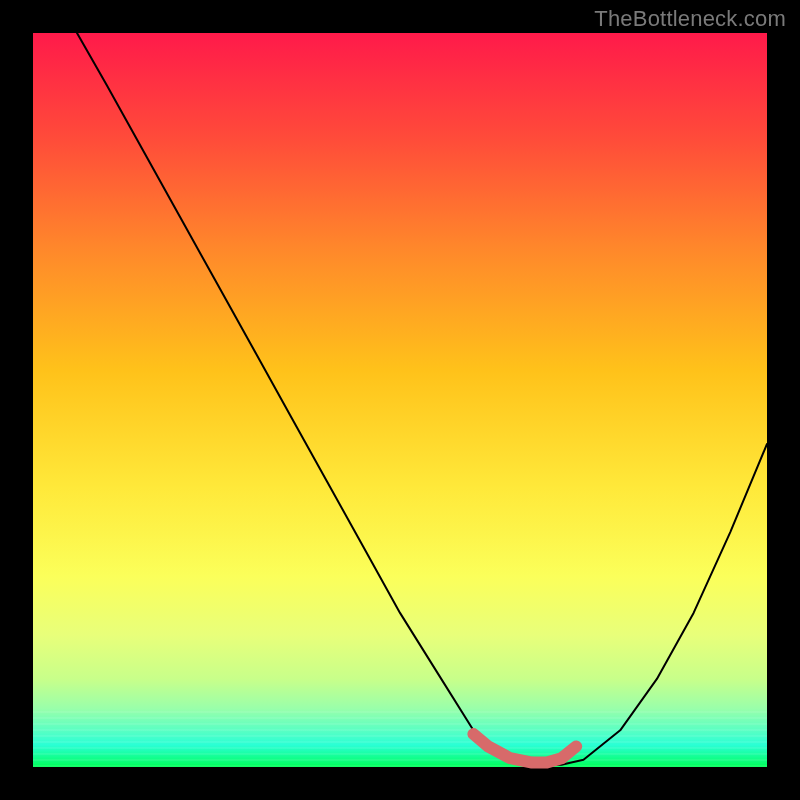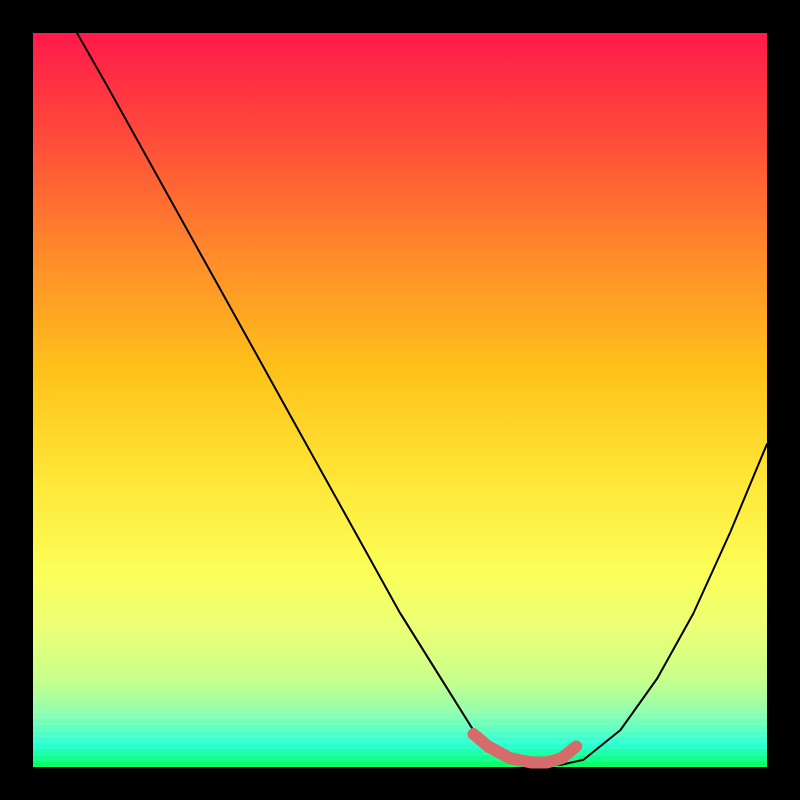--- a/index.html
+++ b/index.html
@@ -76,13 +76,14 @@
 <div class="frame">
   <div class="plot">
     <div class="stripes"></div>
   </div>
 
   <svg class="curve" viewBox="0 0 734 734" preserveAspectRatio="none">
     <path id="main-curve" fill="none" stroke="#000000" stroke-width="2" stroke-linecap="round" stroke-linejoin="round" d="M44.0 0.0 L73.4 51.4 L110.1 117.4 L146.8 183.5 L183.5 249.6 L220.2 315.6 L256.9 381.7 L293.6 447.7 L330.3 513.8 L367.0 579.9 L403.7 638.6 L440.4 697.3 L455.1 712.0 L477.1 726.7 L513.8 731.8 L528.5 731.8 L550.5 726.7 L587.2 697.3 L623.9 645.9 L660.6 579.9 L697.3 499.1 L734.0 411.0"></path>
     <path id="overlay-curve" fill="none" stroke="#d76a6a" stroke-width="12" stroke-linecap="round" stroke-linejoin="round" d="M440.4 701.0 L455.1 713.4 L477.1 725.2 L499.1 729.6 L513.8 729.6 L528.5 725.2 L543.2 713.4"></path>
   </svg>
 
+  <div class="watermark">TheBottleneck.com</div>
 </div>
 
 </body></html>

